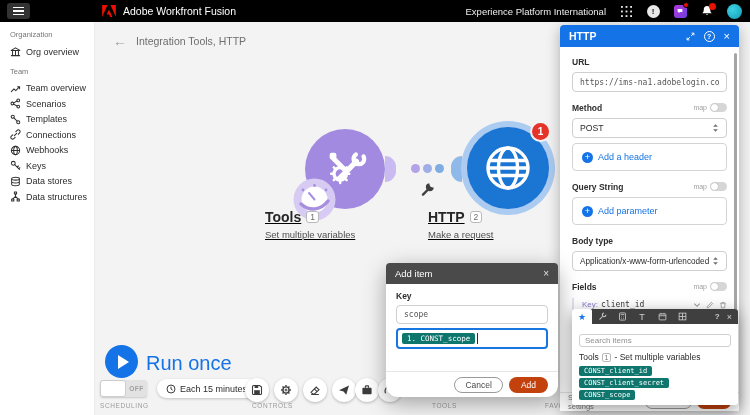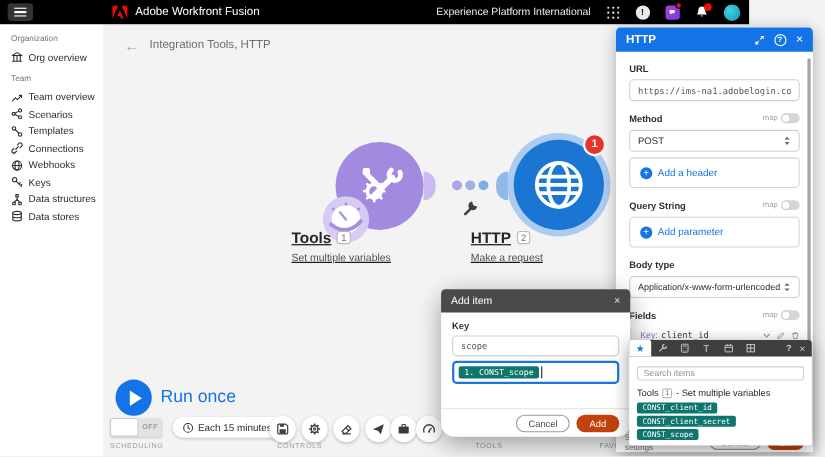--- a/index.html
+++ b/index.html
@@ -1,20 +1,20 @@
 <!DOCTYPE html>
 <html><head>
 <meta charset="utf-8">
 <style>
   * { margin:0; padding:0; box-sizing:border-box; }
   body { font-family:"Liberation Sans", sans-serif; background:#e8e8e8; }
   .screen { position:relative; width:750px; height:415px; overflow:hidden; background:#f4f3f3; }
 
   
-  .topbar { position:absolute; left:0; top:0; width:681px; height:22px; background:#000; display:flex; align-items:center; z-index:40; }
+  .topbar { position:absolute; left:0; top:0; width:750px; height:22px; background:#000; display:flex; align-items:center; z-index:40; }
   .hamburger { width:23px; height:16px; margin-left:7px; background:#333; border-radius:3px; display:flex; flex-direction:column; justify-content:center; align-items:center; gap:2px; cursor:pointer; }
   .hamburger i { display:block; width:11px; height:1.4px; background:#fff; }
   .adobe-mark { width:14px; height:12px; margin-left:72px; }
   .tb-title { color:#fff; font-size:10.5px; margin-left:7px; white-space:nowrap; }
   .tb-right { margin-left:auto; display:flex; align-items:center; gap:13px; padding-right:8px; }
   .tb-org { color:#ededed; font-size:9.5px; }
   .tb-ico { position:relative; width:14px; height:14px; display:flex; align-items:center; justify-content:center; cursor:pointer; }
   .help-circ { width:13px; height:13px; border-radius:50%; background:#e9e9e9; color:#111; font-size:8px; font-weight:bold; display:flex; align-items:center; justify-content:center; }
   .purple-tile { width:13px; height:13px; border-radius:3px; background:linear-gradient(135deg,#b23bdb,#6f3fe0); display:flex; align-items:center; justify-content:center; }
   .reddot { position:absolute; width:6px; height:6px; border-radius:50%; background:#eb1000; right:-2px; top:-2px; border:1px solid #000; }
@@ -45,21 +45,21 @@
   .err-badge { position:absolute; left:435px; top:99px; width:21px; height:21px; border-radius:50%; background:#e5352b; border:2px solid #f4f3f3; color:#fff; font-weight:bold; font-size:10px; display:flex; align-items:center; justify-content:center; }
   .mid-wrench { position:absolute; left:325px; top:159px; }
   .mod-label { position:absolute; width:160px; text-align:left; top:186px;text-decoration:underline; }
   .mod-name { font-size:14px; font-weight:bold; color:#262626; }
   .mod-badge { display:inline-block; border:1px solid #b9b9b9; background:#fff; border-radius:3px; font-size:8.5px; font-weight:normal; color:#6e6e6e; padding:0 3px; margin-left:5px; vertical-align:2px; }
   .mod-sub { font-size:9.5px; color:#4f4f4f; margin-top:3px; }
 
   
   .play-btn { position:absolute; left:10px; top:323px; width:33px; height:33px; border-radius:50%; background:#1473e6; cursor:pointer; display:flex; align-items:center; justify-content:center; }
   .play-tri { width:0; height:0; border-left:11px solid #fff; border-top:7px solid transparent; border-bottom:7px solid transparent; margin-left:3px; }
-  .run-label { position:absolute; left:51px; top:330px; font-size:16px; color:#1473e6; cursor:pointer; }
+  .run-label { position:absolute; left:51px; top:330px; font-size:20px; color:#1473e6; cursor:pointer; }
   .sched-toggle { position:absolute; left:5px; top:358px; width:47px; height:17px; background:#e2e2e2; border-radius:3px; box-shadow:0 1px 2px rgba(0,0,0,.18); display:flex; cursor:pointer; }
   .sched-thumb { width:26px; height:17px; background:#fff; border:1px solid #cdcdcd; border-radius:3px; }
   .sched-off { flex:1; font-size:6.5px; font-weight:bold; color:#9e9e9e; display:flex; align-items:center; justify-content:center; letter-spacing:.5px; }
   .interval-pill { position:absolute; left:62px; top:357px; height:19px; padding:0 9px; background:#fff; border-radius:10px; box-shadow:0 1px 3px rgba(0,0,0,.2); display:flex; align-items:center; gap:4px; font-size:9px; color:#2c2c2c; cursor:pointer; }
   .grp-label { position:absolute; top:380px; font-size:6.5px; color:#9c9c9c; letter-spacing:.6px; }
   .ctrl-btn { position:absolute; top:356px; width:24px; height:24px; border-radius:50%; background:#fff; box-shadow:0 1px 3px rgba(0,0,0,.25); display:flex; align-items:center; justify-content:center; cursor:pointer; }
 
   
   .panel { position:absolute; left:560px; top:25px; width:179px; height:386px; background:#fff; border-radius:4px 4px 0 0; box-shadow:0 3px 14px rgba(0,0,0,.3); z-index:10; }
   .panel-head { height:22px; background:#1473e6; border-radius:4px 4px 0 0; display:flex; align-items:center; padding:0 9px; }
@@ -89,21 +89,21 @@
   .pill { background:#0f766e; color:#fff; font-family:"DejaVu Sans Mono", monospace; font-size:7.5px; padding:1px 5px; border-radius:2px; white-space:nowrap; width:fit-content; }
   .vline { margin-top:3px; }
   .panel-foot { position:absolute; bottom:0; left:0; right:0; height:19px; border-top:1px solid #e4e4e4; background:#fff; display:flex; align-items:center; justify-content:space-between; padding:0 8px; }
   .advtxt { font-size:7.5px; color:#7a7a7a; }
   .foot-btns { display:flex; gap:5px; align-items:center; }
   .btn-outline { border:1px solid #9a9a9a; border-radius:9px; padding:1px 9px; font-size:8.5px; color:#4b4b4b; background:#fff; cursor:pointer; }
   .btn-blue { background:#c2410c; border:none; border-radius:9px; padding:2px 11px; font-size:8.5px; color:#fff; cursor:pointer; }
   .pscroll { position:absolute; right:2px; top:28px; width:3px; height:303px; background:#a5a5a5; border-radius:2px; cursor:pointer; }
 
   
-  .modal { position:absolute; left:401px; top:263px; width:172px; height:134px; background:#fff; border-radius:12px; box-shadow:0 6px 22px rgba(0,0,0,.35); z-index:20; }
+  .modal { position:absolute; left:386px; top:263px; width:172px; height:134px; background:#fff; border-radius:12px; box-shadow:0 6px 22px rgba(0,0,0,.35); z-index:20; }
   .modal-head { height:21px; background:#4a4a4a; border-radius:4px 4px 0 0; display:flex; align-items:center; justify-content:space-between; padding:0 9px; }
   .modal-title { color:#fff; font-size:9.5px; }
   .modal-x { color:#e0e0e0; font-size:10px; cursor:pointer; line-height:1; }
   .modal-body { padding:7px 10px 0 10px; }
   .vinput { margin-top:4px; height:21px; border:2px solid #1876e0; border-radius:4px; display:flex; align-items:center; padding:0 4px; gap:2px; background:#fff; }
   .caret { width:1px; height:11px; background:#2c2c2c; }
   .modal-foot { position:absolute; bottom:0; left:0; right:0; height:26px; border-top:1px solid #e6e6e6; display:flex; align-items:center; justify-content:flex-end; gap:6px; padding:0 10px; }
   .bluelab { color:#1473e6; }
 
   
@@ -225,33 +225,33 @@
     </div>
     <div class="side-item">
       <svg class="sic" width="11" height="11" viewBox="0 0 12 12">
           <circle cx="3.6" cy="3.6" r="2.1"></circle>
           <path d="M5.1 5.1l5.2 5.2M7.9 7.9l1.4-1.4M9.6 9.6l1.2-1.2"></path>
         </svg>
       <span>Keys</span>
     </div>
     <div class="side-item">
       <svg class="sic" width="11" height="11" viewBox="0 0 12 12">
+          <ellipse cx="6" cy="2.9" rx="4.2" ry="1.6"></ellipse>
+          <path d="M1.8 2.9v6.2c0 .9 1.9 1.6 4.2 1.6s4.2-.7 4.2-1.6V2.9M1.8 6c0 .9 1.9 1.6 4.2 1.6S10.2 6.9 10.2 6"></path>
+        </svg>
+      <span>Data stores</span>
+    </div>
+    <div class="side-item">
+      <svg class="sic" width="11" height="11" viewBox="0 0 12 12">
           <path d="M6 3.4v2.4M6 5.8 3.2 8.6M6 5.8l2.8 2.8"></path>
           <rect x="4.8" y="1" width="2.4" height="2.4"></rect>
           <rect x="1.8" y="8.6" width="2.4" height="2.4"></rect>
           <rect x="7.8" y="8.6" width="2.4" height="2.4"></rect>
         </svg>
       <span>Data structures</span>
-    </div>
-    <div class="side-item">
-      <svg class="sic" width="11" height="11" viewBox="0 0 12 12">
-          <ellipse cx="6" cy="2.9" rx="4.2" ry="1.6"></ellipse>
-          <path d="M1.8 2.9v6.2c0 .9 1.9 1.6 4.2 1.6s4.2-.7 4.2-1.6V2.9M1.8 6c0 .9 1.9 1.6 4.2 1.6S10.2 6.9 10.2 6"></path>
-        </svg>
-      <span>Data stores</span>
     </div>
   </div>
 
   <div class="canvas">
     <div class="breadcrumb">
       <span class="bc-arrow">←</span>
       <span class="bc-label">Integration Tools, HTTP</span>
     </div>
 
     <div class="tools-port"></div>

